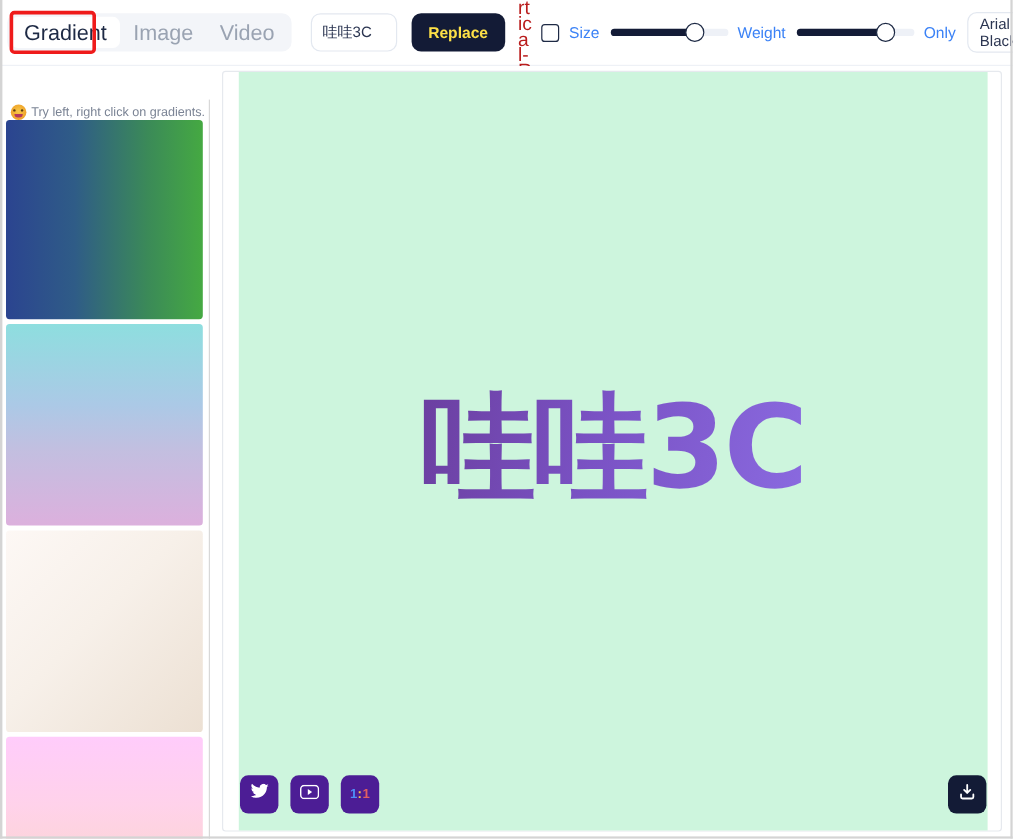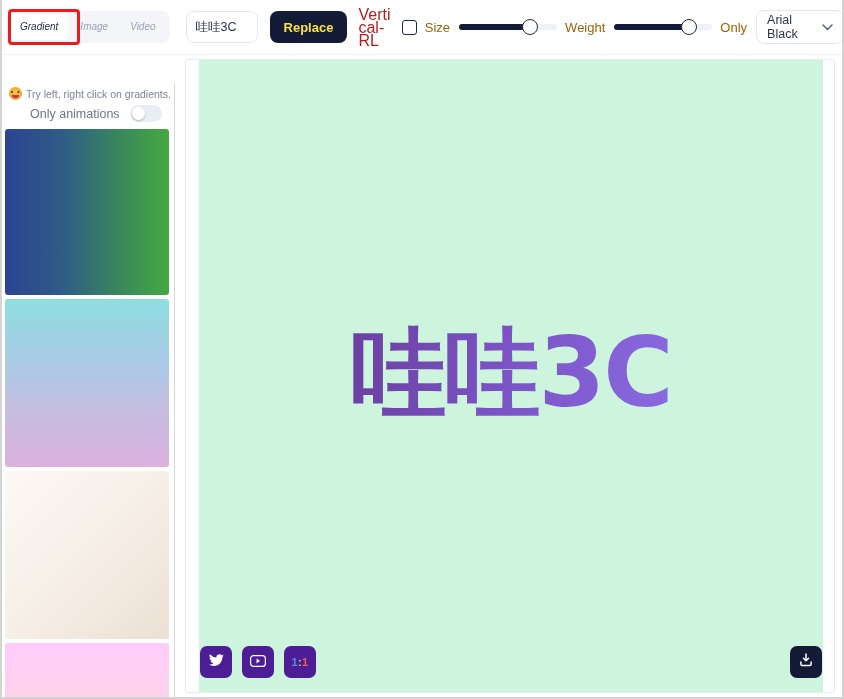--- a/index.html
+++ b/index.html
@@ -37,26 +37,25 @@
     background: #f3f5f9;
     border-radius: 8px;
     height: 32px;
     padding: 0 3px;
     position: relative;
   }
   .tab {
     height: 26px;
     line-height: 26px;
     padding: 0 11px;
-    font-size: 10px;
+    font-size: 18px;
     color: #9aa3b2;
     border-radius: 6px;
     cursor: pointer;
     white-space: nowrap;
-    font-style: italic;
   }
   .tab.active {
     background: #ffffff;
     color: #1e2a45;
     font-weight: 400;
   }
   .tab-highlight {
     position: absolute;
     left: 2px; top: -2px;
     width: 72px; height: 36px;
@@ -107,21 +106,21 @@
     border: 1.6px solid #1e2a45;
     border-radius: 3px;
     background: #fff;
     cursor: pointer;
     flex: 0 0 auto;
   }
 
   .ctl-label {
     margin-left: 8px;
     font-size: 13px;
-    color: #a16207;
+    color: #3b82f6;
     white-space: nowrap;
   }
 
   .slider {
     position: relative;
     margin-left: 9px;
     width: 98px;
     height: 18px;
     cursor: pointer;
     flex: 0 0 auto;
@@ -401,26 +400,20 @@
     </div>
   </div>
 
   <div class="sidebar">
 
     <div class="hint">
       <span class="emoji-icon"></span>
       <span>Try left, right click on gradients.</span>
     </div>
 
-    <div class="toggle-row">
-      <span class="toggle-label">Only animations</span>
-      <span class="toggle">
-        <span class="knob"></span>
-      </span>
-    </div>
 
     <div class="grad-list">
       <div class="grad-tile g1" id="grad0" style="background: linear-gradient(90deg, rgb(43, 68, 144) 0%, rgb(47, 92, 135) 35%, rgb(59, 138, 88) 72%, rgb(69, 169, 66) 100%);"></div>
       <div class="grad-tile g2" id="grad1" style="background: linear-gradient(rgb(142, 222, 223) 0%, rgb(171, 201, 230) 40%, rgb(194, 191, 224) 62%, rgb(220, 176, 221) 100%);"></div>
       <div class="grad-tile g3" id="grad2" style="background: linear-gradient(135deg, rgb(253, 248, 245) 0%, rgb(247, 240, 233) 45%, rgb(236, 224, 211) 100%);"></div>
       <div class="grad-tile g4" id="grad3" style="background: linear-gradient(rgb(255, 204, 251) 0%, rgb(255, 210, 234) 55%, rgb(252, 213, 213) 100%);"></div>
     </div>
   </div>
 
   <div class="canvas-wrap">

